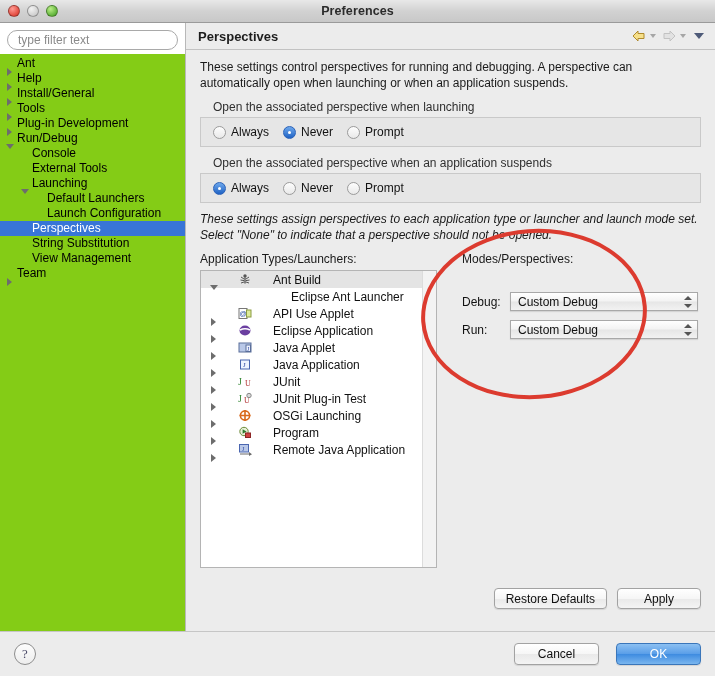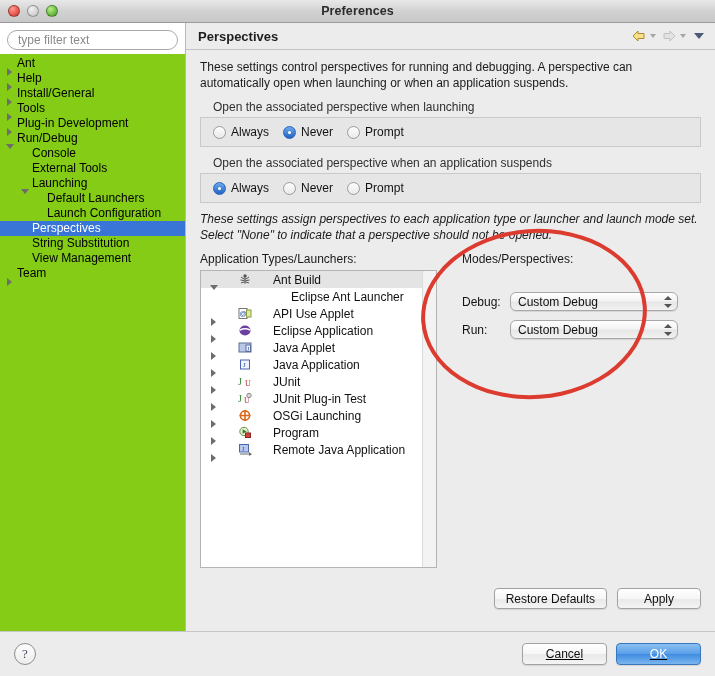--- a/index.html
+++ b/index.html
@@ -328,24 +328,24 @@
     margin-bottom: 9px;
   }
   .mode-label {
     width: 48px;
     flex: 0 0 48px;
     font-size: 12px;
     color: #121212;
   }
   .combo {
     position: relative;
-    width: 168px;
+    width: 188px;
     height: 19px;
     border: 1px solid #a8a8a8;
-    border-radius: 6px;
+    border-radius: 0;
     background: linear-gradient(to bottom, #ffffff 0%, #f3f3f3 48%, #e6e6e6 52%, #f2f2f2 100%);
     box-sizing: border-box;
     display: flex;
     align-items: center;
     padding-left: 7px;
     box-shadow: 0 1px 1px rgba(0,0,0,0.10);
     cursor: default;
   }
   .combo-text { font-size: 12px; color: #101010; }
   .combo-arrows {
@@ -423,21 +423,21 @@
     background: linear-gradient(to bottom, #fdfdfd, #ededed);
     color: #4a4a68;
     font-size: 13px;
     display: flex;
     align-items: center;
     justify-content: center;
     cursor: default;
     font-family: "Liberation Serif", serif;
   }
   #footer-spacer { flex: 1; }
-  #footer-btns { display: flex; gap: 9px; text-decoration: underline; }
+  #footer-btns { display: flex; gap: 17px; }
   #footer-btns .btn { min-width: 85px; height: 22px; }
 
   
   #annotation {
     position: absolute;
     left: 421px;
     top: 229px;
     width: 226px;
     height: 170px;
     border: 4px solid #dc3b2f;

